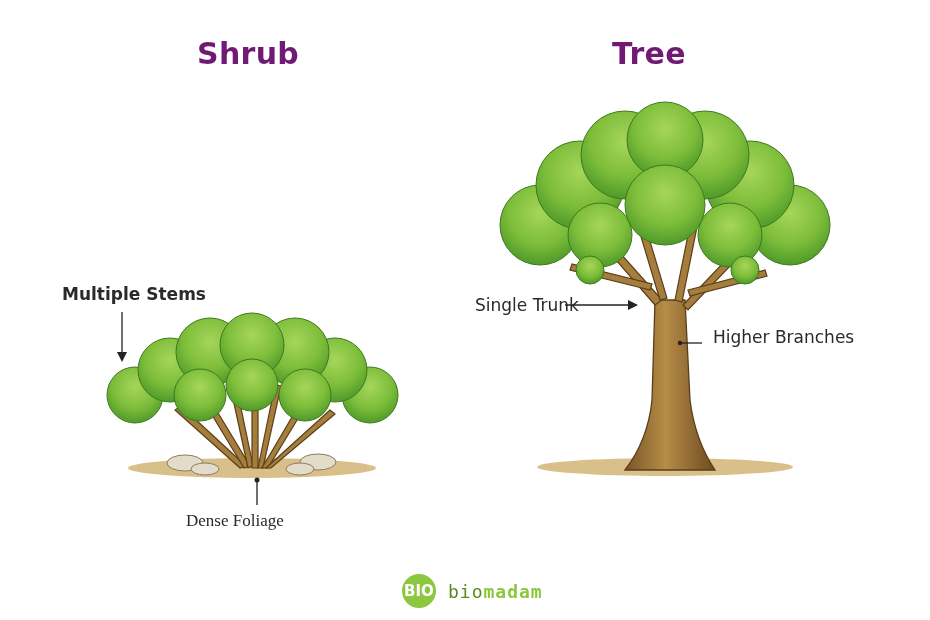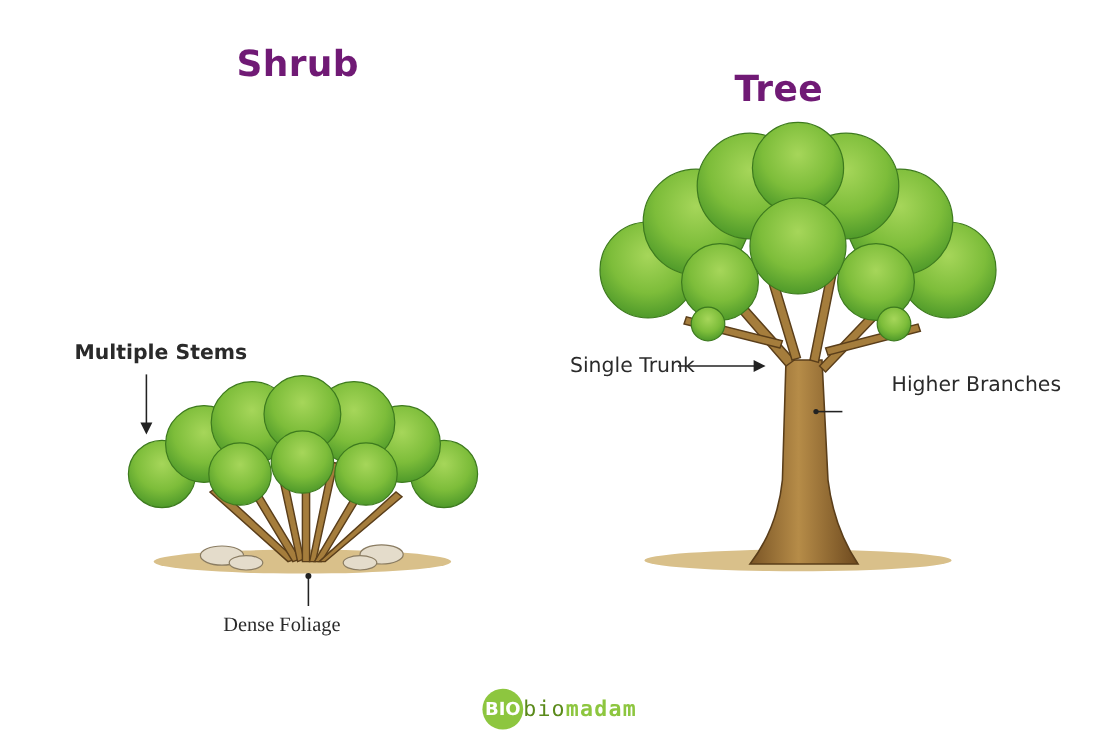--- a/index.html
+++ b/index.html
@@ -1,30 +1,30 @@
 <!DOCTYPE html>
 <html><head>
 <meta charset="utf-8">
 <style>
   html,body{margin:0;padding:0;background:#ffffff;}
   body{width:930px;height:620px;position:relative;overflow:hidden;font-family:"DejaVu Sans",sans-serif;color:#1f1f1f;}
   .title{position:absolute;font-weight:bold;font-size:30px;color:#701a75;letter-spacing:0.3px;}
   .label{position:absolute;font-size:17px;color:#2a2a2a;line-height:24px;white-space:nowrap;}
   svg{position:absolute;left:0;top:0;}
-  .logo{position:absolute;left:402px;top:574px;display:flex;align-items:center;}
+  .logo{position:absolute;left:402px;top:574px;display:flex;align-items:center;gap:12px;}
   .logo-badge{width:34px;height:34px;border-radius:50%;background:#8dc63f;color:#fff;font-weight:bold;font-size:15px;display:flex;align-items:center;justify-content:center;font-family:"DejaVu Sans",sans-serif;}
   .logo-text{font-family:"DejaVu Sans Mono",monospace;font-size:18px;letter-spacing:1px;}
   .logo-text .a{color:#5a8a1a;}
   .logo-text .b{color:#8dc63f;font-weight:bold;}
 </style>
 </head>
 <body>
 
 <div class="title" style="left:197px;top:36px;">Shrub</div>
-<div class="title" style="left:612px;top:36px;margin-top:21px;">Tree</div>
+<div class="title" style="left:612px;top:36px;">Tree</div>
 
 <svg width="930" height="620">
   <defs>
     <radialGradient id="leafG" cx="50%" cy="35%" r="65%">
       <stop offset="0%" stop-color="#a6d65a"></stop>
       <stop offset="60%" stop-color="#7dbd3a"></stop>
       <stop offset="100%" stop-color="#4f9a2a"></stop>
     </radialGradient>
     <linearGradient id="trunkG" x1="0" x2="1">
       <stop offset="0%" stop-color="#7a5526"></stop>
@@ -96,20 +96,20 @@
 
   <line x1="565" y1="305" x2="630" y2="305" stroke="#222" stroke-width="1.3"></line>
   <polygon points="628,300 638,305 628,310" fill="#222"></polygon>
   <line x1="680" y1="343" x2="702" y2="343" stroke="#222" stroke-width="1.3"></line>
   <circle cx="680" cy="343" r="2.2" fill="#222"></circle>
 </svg>
 
 <div class="label" style="left:62px;top:282px;font-weight:bold;">Multiple Stems</div>
 <div class="label" style="left:186px;top:509px;font-family:Liberation Serif, serif;">Dense Foliage</div>
 <div class="label" style="left:442px;top:293px;margin-left:33px;">Single Trunk</div>
-<div class="label" style="left:713px;top:309px;margin-left:30px;">
+<div class="label" style="left:713px;top:325px;">
   <div>Higher Branches</div>
 </div>
 
 <div class="logo">
   <div class="logo-badge">BIO</div>
   <div class="logo-text"><span class="a">bio</span><span class="b">madam</span></div>
 </div>
 
 </body></html>

